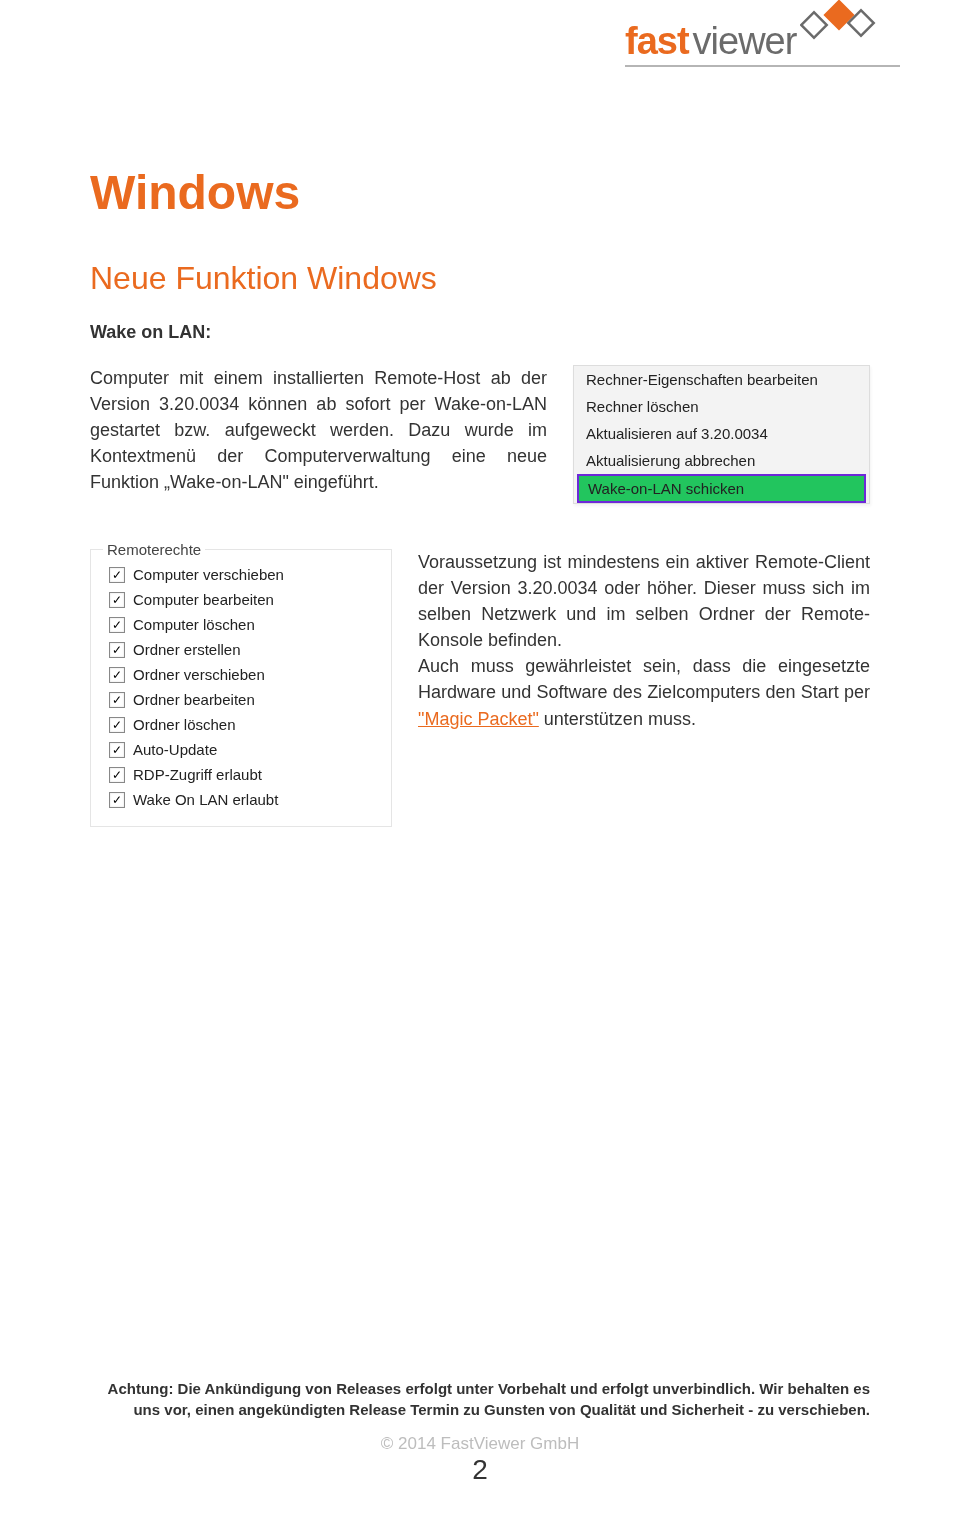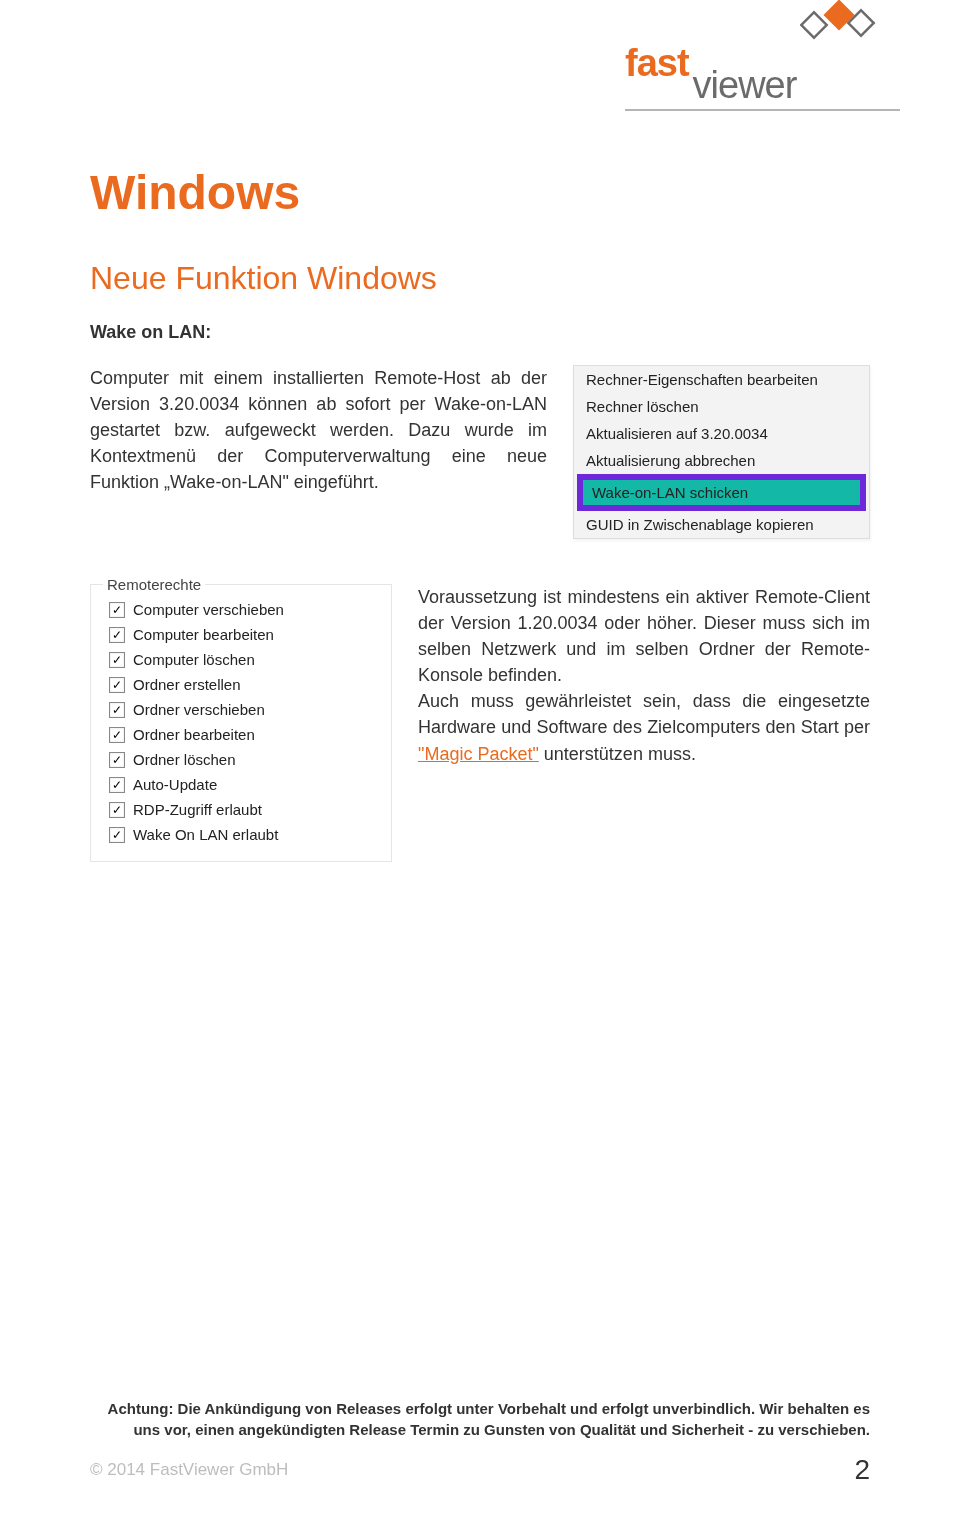--- a/index.html
+++ b/index.html
@@ -32,21 +32,20 @@
     font-weight: 700;
     font-size: 38px;
     color: #ea6a1f;
     letter-spacing: -1px;
   }
   .logo-text-viewer {
     font-weight: 400;
     font-size: 38px;
     color: #6b6b6b;
     letter-spacing: -1px;
-    margin-top: 44px;
   }
   .logo-underline {
     width: 275px;
     height: 2px;
     background: #b5b5b5;
     margin-top: 2px;
   }
   .logo-diamonds {
     position: absolute;
     top: -26px;
@@ -86,22 +85,22 @@
     border: 1px solid #ddd;
     background: #f3f3f3;
     font-size: 15px;
     box-shadow: 1px 2px 3px rgba(0,0,0,0.05);
   }
   .context-menu .menu-item {
     padding: 5px 12px;
     color: #222;
   }
   .context-menu .menu-item.highlight {
-    background: #14b8a6;
-    border: 6px solid #6d28d9;
+    background: #22c55e;
+    border: 2px solid #6d28d9;
     margin: 0 3px;
     padding: 4px 9px;
   }
   .section-two {
     margin-top: 45px;
     display: flex;
     gap: 26px;
     align-items: flex-start;
   }
   .permissions {
@@ -170,20 +169,21 @@
     font-weight: 600;
     line-height: 1.4;
     margin-bottom: 14px;
   }
   .foot-row {
     display: flex;
     justify-content: space-between;
     align-items: center;
     font-size: 17px;
     color: #bdbdbd;
+    flex-direction: column;
   }
   .page-num {
     color: #333;
     font-size: 28px;
     font-weight: 400;
   }
 </style>
 </head>
 <body>
 
@@ -208,21 +208,20 @@
   <h3>Wake on LAN:</h3>
 
   <div class="section-intro">
     <div class="intro-text">Computer mit einem installierten Remote-Host ab der Version 3.20.0034 können ab sofort per Wake-on-LAN gestartet bzw. aufgeweckt werden. Dazu wurde im Kontextmenü der Computerverwaltung eine neue Funktion „Wake-on-LAN" eingeführt.</div>
     <div class="context-menu">
       <div class="menu-item">Rechner-Eigenschaften bearbeiten</div>
       <div class="menu-item">Rechner löschen</div>
       <div class="menu-item">Aktualisieren auf 3.20.0034</div>
       <div class="menu-item">Aktualisierung abbrechen</div>
       <div class="menu-item highlight">Wake-on-LAN schicken</div>
-      <div class="menu-item">GUID in Zwischenablage kopieren</div>
     </div>
   </div>
 
   <div class="section-two">
     <div class="permissions">
       <span class="permissions-title">Remoterechte</span>
       <div class="permissions-list">
         <div class="perm-row">
           <span class="checkbox">
               <span class="checkmark">✓</span>
@@ -280,21 +279,21 @@
         <div class="perm-row">
           <span class="checkbox">
               <span class="checkmark">✓</span>
             </span>
           <span>Wake On LAN erlaubt</span>
         </div>
       </div>
     </div>
 
     <div class="body-text">
-      <div>Voraussetzung ist mindestens ein aktiver Remote-Client der Version 1.20.0034 oder höher. Dieser muss sich im selben Netzwerk und im selben Ordner der Remote-Konsole befinden.</div>
+      <div>Voraussetzung ist mindestens ein aktiver Remote-Client der Version 3.20.0034 oder höher. Dieser muss sich im selben Netzwerk und im selben Ordner der Remote-Konsole befinden.</div>
       <div>
         <span>Auch muss gewährleistet sein, dass die eingesetzte Hardware und Software des Zielcomputers den Start per </span><a href="#">"Magic Packet"</a><span> unterstützen muss.</span>
       </div>
     </div>
   </div>
 
   <div class="footer">
     <div class="disclaimer">Achtung: Die Ankündigung von Releases erfolgt unter Vorbehalt und erfolgt unverbindlich. Wir behalten es uns vor, einen angekündigten Release Termin zu Gunsten von Qualität und Sicherheit - zu verschieben.</div>
     <div class="foot-row">
       <span>© 2014 FastViewer GmbH</span>

